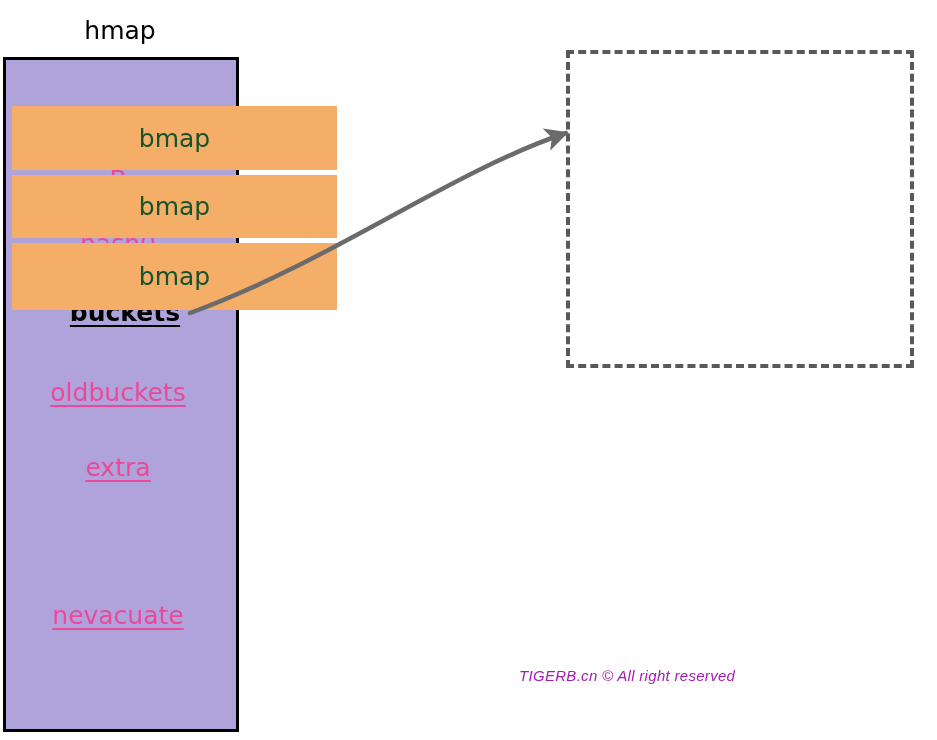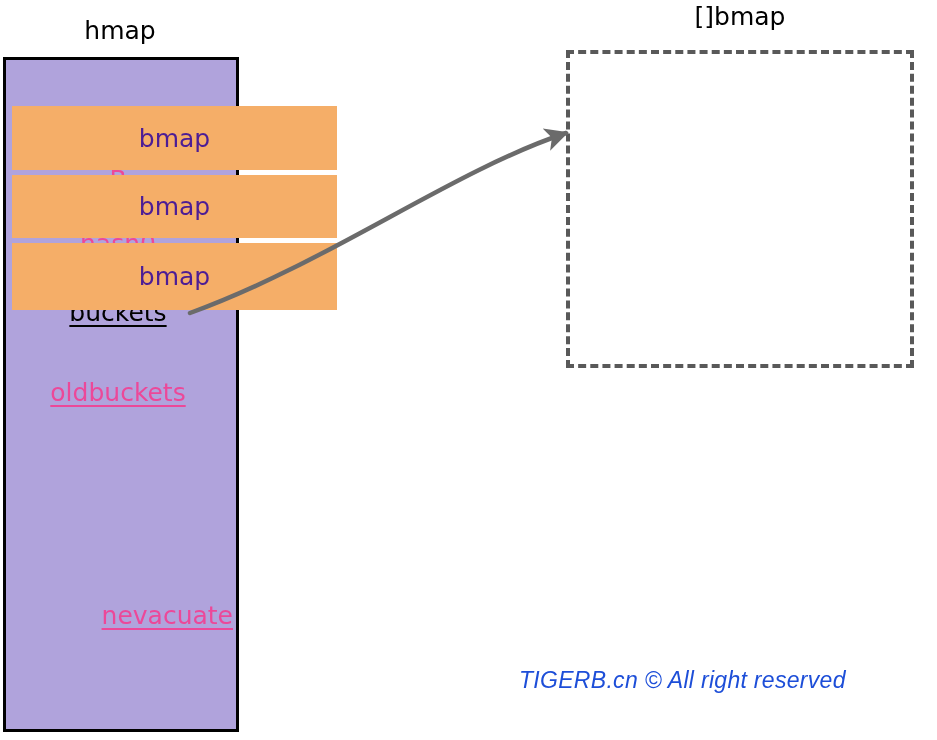--- a/index.html
+++ b/index.html
@@ -63,78 +63,79 @@
     text-align: center;
     font-family: "DejaVu Sans", sans-serif;
     font-size: 25px;
     color: #ec4899;
     text-decoration: underline;
     text-underline-offset: 4px;
     white-space: nowrap;
   }
   .hmap-field.highlight {
     color: #000000;
-    font-weight: normal;
+    font-weight: bold;
+    padding-left: 7px;
   }
 
   
   #bmap-container {
     position: absolute;
     left: 566px;
     top: 50px;
     width: 348px;
     height: 318px;
     border: 4px dashed #595959;
     box-sizing: border-box;
     background: transparent;
   }
   .bmap-cell {
     position: absolute;
     left: 12px;
     width: 325px;
     background: #f5ae68;
-    color: #4c1d95;
+    color: #14532d;
     font-family: "DejaVu Sans", sans-serif;
     font-size: 25px;
     display: flex;
     align-items: center;
     justify-content: center;
     box-sizing: border-box;
   }
 
   
   #watermark {
     position: absolute;
     left: 519px;
     top: 667px;
     font-family: "Liberation Sans", sans-serif;
     font-style: italic;
-    font-size: 23px;
-    color: #1d4ed8;
+    font-size: 15px;
+    color: #a21caf;
     white-space: nowrap;
     letter-spacing: 0.3px;
   }
 </style>
 </head>
 <body>
 
 <div id="canvas">
 
   <div class="diagram-title" id="hmap-title">hmap</div>
 
   <div id="hmap-box"></div>
 
   <div class="hmap-field" style="left:3px; top:102px;">count</div>
   <div class="hmap-field" style="left:3px; top:165px;">B</div>
   <div class="hmap-field" style="left:3px; top:229px;">hash0</div>
   <div class="hmap-field highlight" style="left:3px; top:298px;">buckets</div>
   <div class="hmap-field" style="left:3px; top:378px;">oldbuckets</div>
-  <div class="hmap-field" style="left:3px; top:601px;text-align:right;">nevacuate</div>
+  <div class="hmap-field" style="left:3px; top:453px;">extra</div>
+  <div class="hmap-field" style="left:3px; top:601px;">nevacuate</div>
 
-  <div class="diagram-title" id="bmap-title">[]bmap</div>
 
   <div id="bmap-container"></div>
 
   <div class="bmap-cell" style="top:106px; height:64px;">bmap</div>
   <div class="bmap-cell" style="top:175px; height:63px;">bmap</div>
   <div class="bmap-cell" style="top:243px; height:67px;">bmap</div>
 
   <svg width="937" height="740" style="position:absolute; left:0; top:0; pointer-events:none;">
     <defs>
       <marker id="arrowhead" markerWidth="6" markerHeight="6" refX="4.6" refY="3" orient="auto" markerUnits="strokeWidth">

